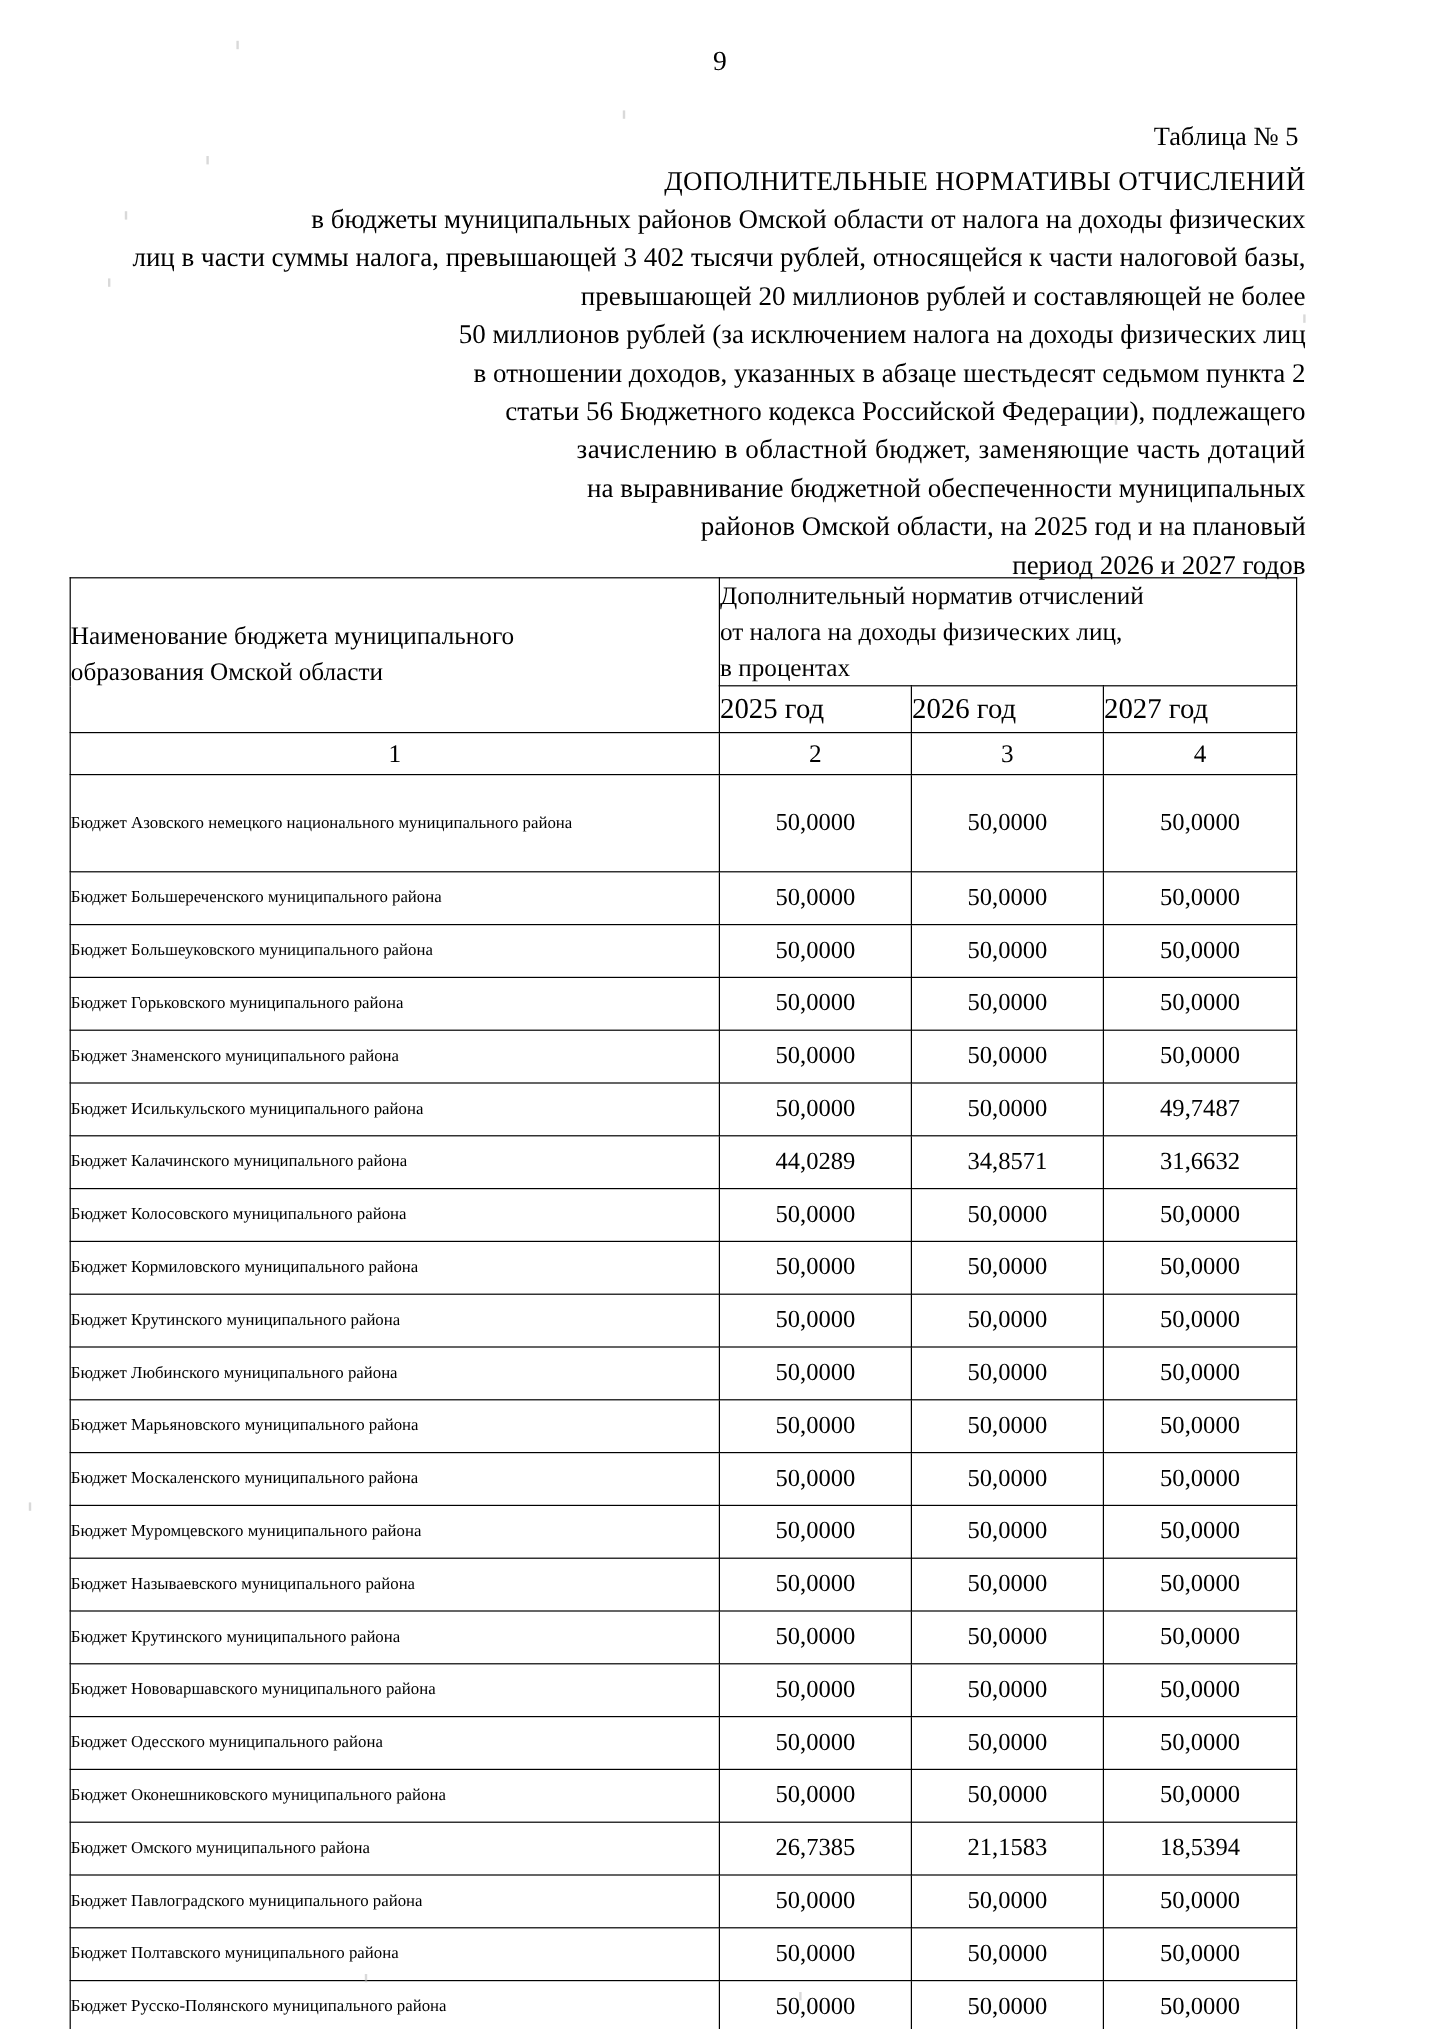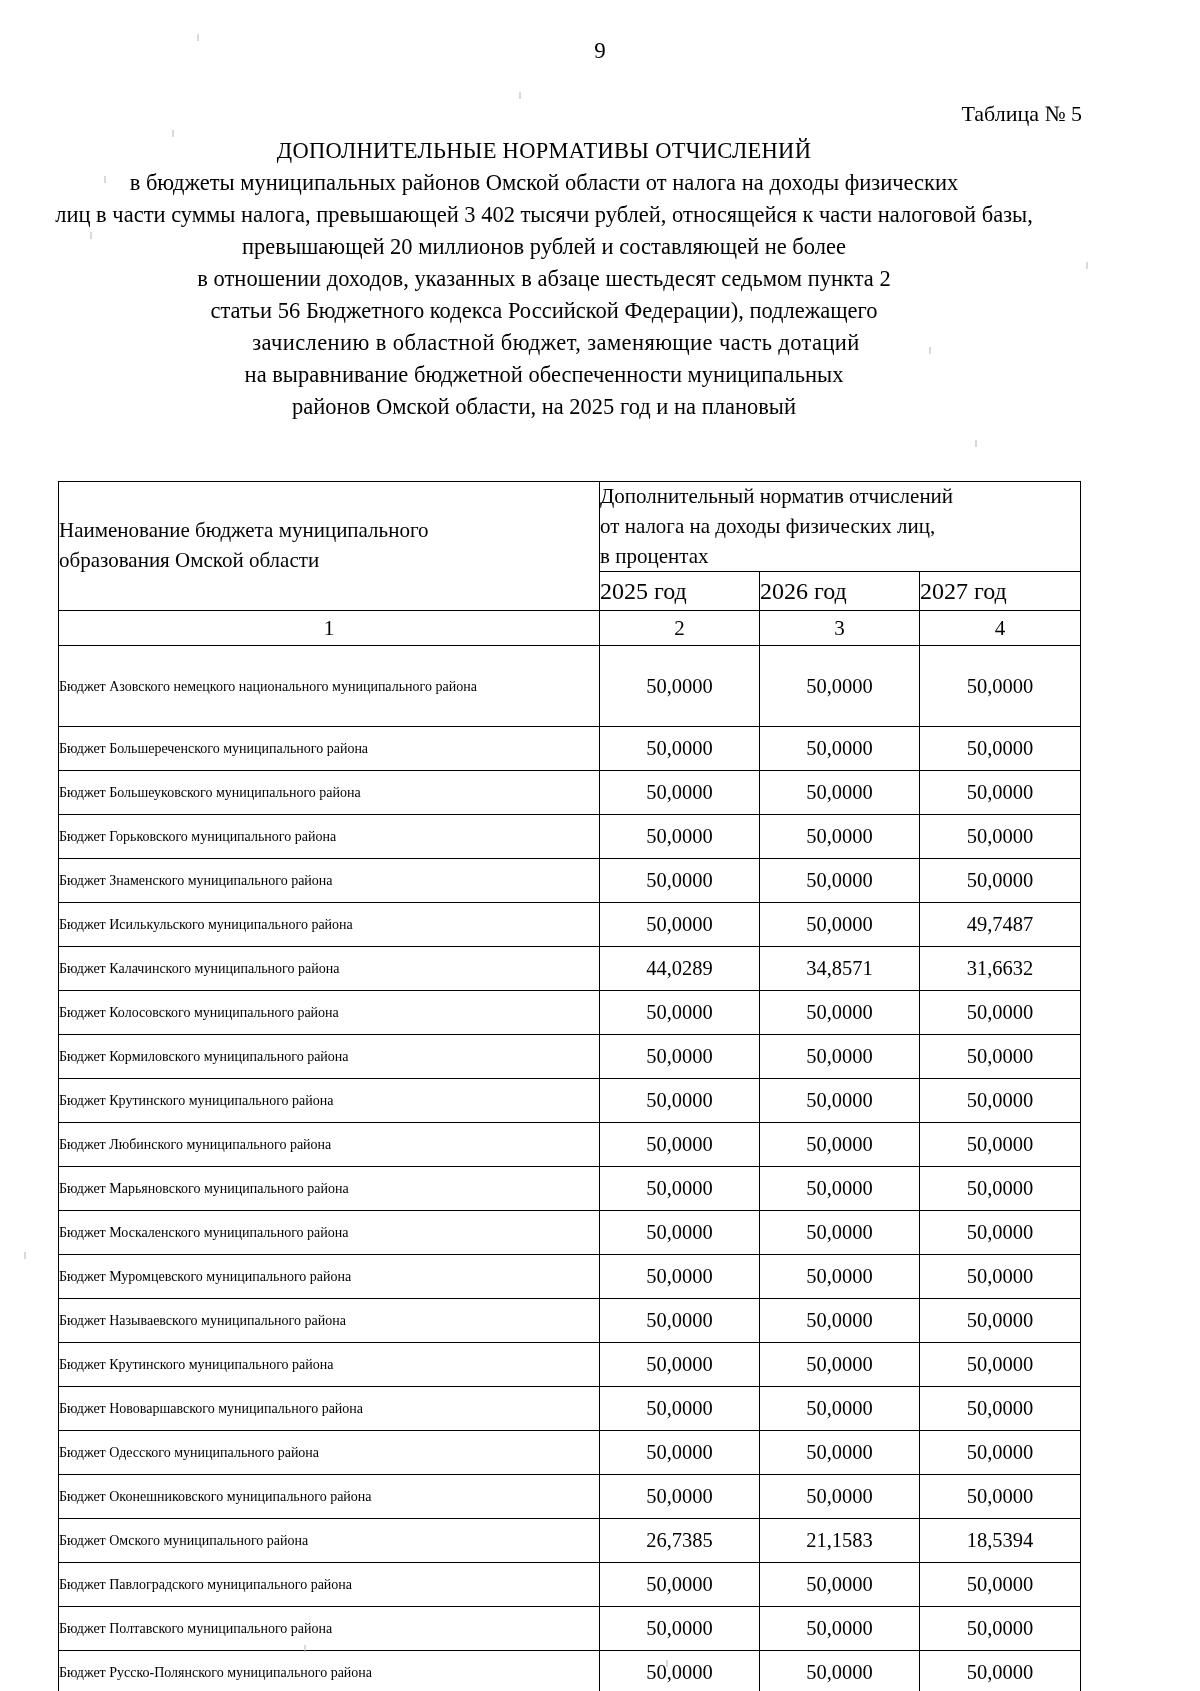--- a/index.html
+++ b/index.html
@@ -39,21 +39,21 @@
     right: 118px;
     font-size: 22px;
     white-space: nowrap;
   }
 
   .title-block {
     position: absolute;
     top: 140px;
     left: 0;
     width: 1088px;
-    text-align: center;
+    text-align: right;
   }
   .title-main {
     font-size: 22.5px;
     letter-spacing: 0.3px;
     line-height: 1.0;
     margin-bottom: 9px;
   }
   .title-line {
     font-size: 22.5px;
     line-height: 1.0;
@@ -144,25 +144,27 @@
 <div class="page">
 
   <div class="page-number">9</div>
   <div class="table-label">Таблица № 5</div>
 
   <div class="title-block">
     <div class="title-main">ДОПОЛНИТЕЛЬНЫЕ НОРМАТИВЫ ОТЧИСЛЕНИЙ</div>
     <div class="title-line">в бюджеты муниципальных районов Омской области от налога на доходы физических</div>
     <div class="title-line">лиц в части суммы налога, превышающей 3 402 тысячи рублей, относящейся к части налоговой базы,</div>
     <div class="title-line">превышающей 20 миллионов рублей и составляющей не более</div>
+    <div class="title-line">50 миллионов рублей (за исключением налога на доходы физических лиц</div>
     <div class="title-line">в отношении доходов, указанных в абзаце шестьдесят седьмом пункта 2</div>
     <div class="title-line">статьи 56 Бюджетного кодекса Российской Федерации), подлежащего</div>
     <div class="title-line spaced">зачислению  в  областной  бюджет, заменяющие  часть  дотаций</div>
     <div class="title-line">на выравнивание бюджетной обеспеченности муниципальных</div>
     <div class="title-line">районов Омской области, на 2025 год и на плановый</div>
+    <div class="title-line">период 2026 и 2027 годов</div>
   </div>
 
   <div class="tbl-wrap">
     <table class="norm">
       <colgroup>
         <col class="c-name">
         <col class="c-y1">
         <col class="c-y2">
         <col class="c-y3">
       </colgroup>

